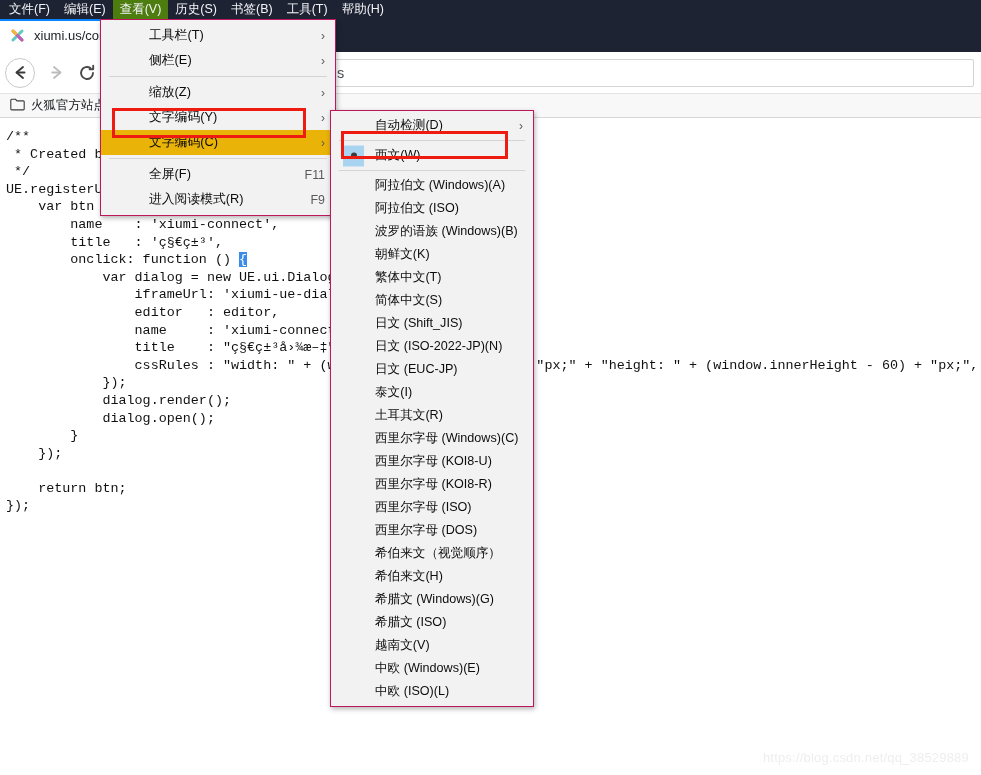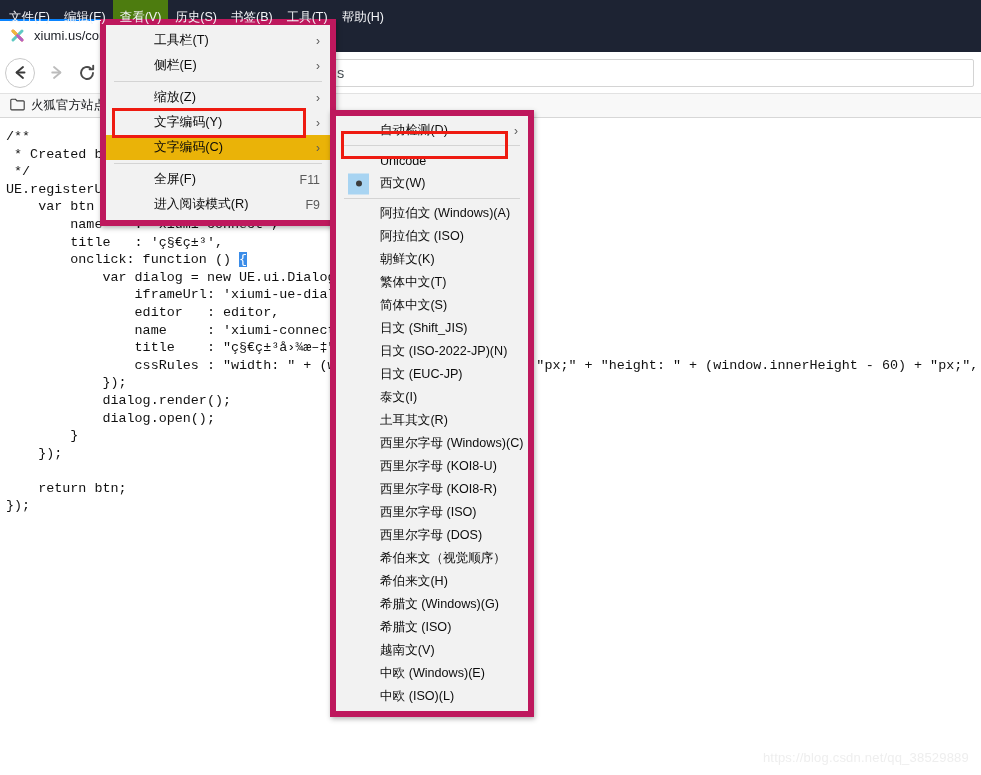--- a/index.html
+++ b/index.html
@@ -24,21 +24,21 @@
     display: flex;
     align-items: center;
     padding-left: 2px;
     z-index: 30;
   }
   .menubar-item {
     color: #f2f3f6;
     font-size: 12.5px;
     line-height: 19px;
     height: 19px;
-    padding: 8px 7px;
+    padding: 0 7px;
     white-space: nowrap;
     cursor: default;
   }
   .menubar-item.active {
     background: #4d7c0f;
   }
 
   
   .tabstrip {
     position: absolute; left: 0; top: 19px;
@@ -156,21 +156,21 @@
     color: #eeeeee;
     letter-spacing: 0.2px;
     white-space: nowrap;
     z-index: 2;
   }
 
   
   .menu-popup {
     position: absolute;
     background: #f2f2f2;
-    border: 6px solid #be185d;
+    border: 1px solid #be185d;
     box-shadow: 1px 2px 5px rgba(0,0,0,0.30);
     padding: 3px 0;
     z-index: 20;
   }
   #view-menu {
     left: 100px; top: 19px;
     width: 236px;
   }
   #encoding-menu {
     left: 330px; top: 110px;
@@ -360,36 +360,36 @@
       </div>
     </div>
 
   <div class="menu-popup" id="encoding-menu">
       <div class="menu-row">
         <span class="label">自动检测(D)</span>
         <span class="arrow">›</span>
       </div>
       <div class="menu-sep"></div>
       <div class="menu-row">
-        <span class="label">Unicode</span>
-      </div>
-      <div class="menu-row">
         <span class="menu-radio">
           <i></i>
         </span>
         <span class="label">西文(W)</span>
       </div>
       <div class="menu-sep"></div>
       <div class="menu-row">
         <span class="label">阿拉伯文 (Windows)(A)</span>
       </div>
       <div class="menu-row">
         <span class="label">阿拉伯文 (ISO)</span>
       </div>
       <div class="menu-row">
+        <span class="label">波罗的语族 (Windows)(B)</span>
+      </div>
+      <div class="menu-row">
         <span class="label">朝鲜文(K)</span>
       </div>
       <div class="menu-row">
         <span class="label">繁体中文(T)</span>
       </div>
       <div class="menu-row">
         <span class="label">简体中文(S)</span>
       </div>
       <div class="menu-row">
         <span class="label">日文 (Shift_JIS)</span>

